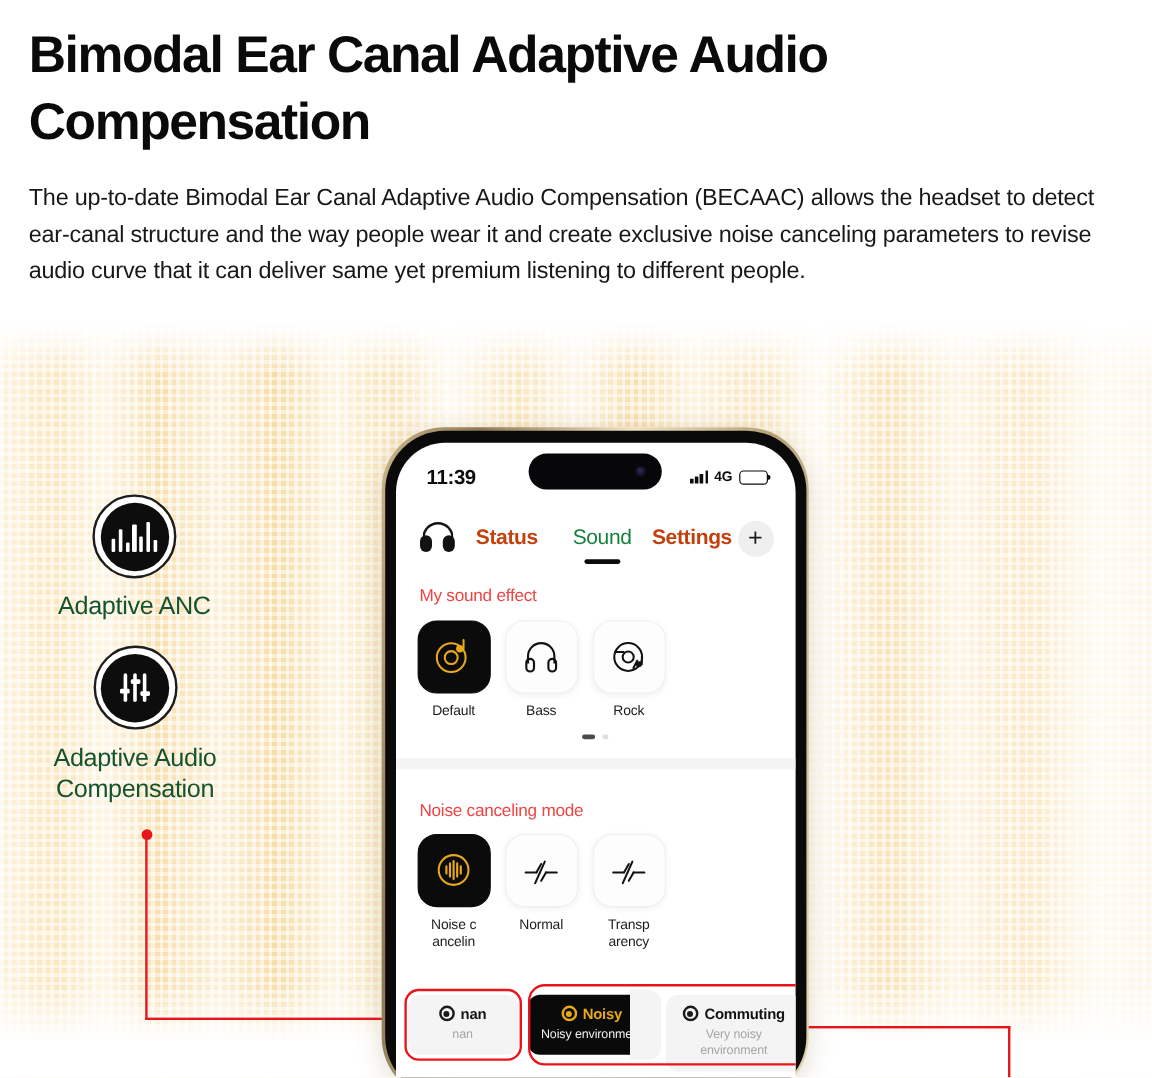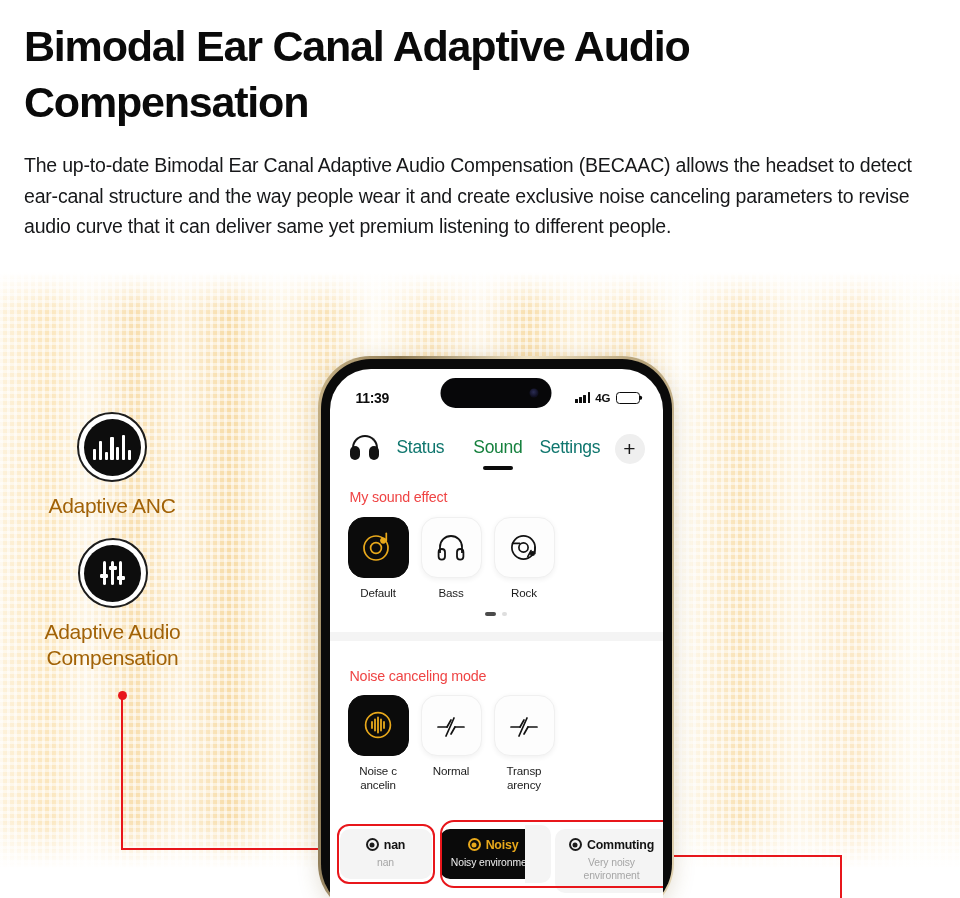--- a/index.html
+++ b/index.html
@@ -51,21 +51,21 @@
     border: 2px solid #1d1d1d; background: #ffffff;
     display: flex; align-items: center; justify-content: center;
     margin: 0 auto;
   }
   .feature-disc {
     width: 57px; height: 57px; border-radius: 50%; background: #0d0d0d;
     display: flex; align-items: center; justify-content: center;
   }
   .feature-label {
     margin-top: 11px; font-size: 21px; line-height: 26px;
-    color: #a16207; letter-spacing: -0.3px; white-space: pre-line;
+    color: #14532d; letter-spacing: -0.3px; white-space: pre-line;
   }
   #feature-anc   { left: 42px; top: 412px; width: 140px; }
   #feature-aac   { left: 20px; top: 538px; width: 185px; }
 
   
   .bars { display: flex; align-items: flex-end; gap: 2.6px; height: 26px; }
   .bars i { display: block; width: 3.1px; background: #fff; border-radius: 1px; }
   
   .sliders { position: relative; width: 26px; height: 24px; }
   .sliders .tr { position: absolute; top: 0; width: 3.2px; height: 24px; background: #fff; border-radius: 2px; }
@@ -100,21 +100,21 @@
     width: 9px; height: 9px; border-radius: 50%;
     background: radial-gradient(circle at 45% 40%, #2b2d55 0%, #101024 60%, #070709 100%);
   }
 
   
   .statusbar {
     position: absolute; left: 0; top: 0; width: 100%; height: 46px;
     display: flex; align-items: center; justify-content: space-between;
     padding: 12px 23px 0 26px;
   }
-  .clock { font-size: 14px; font-weight: 700; color: #0c0c0c; letter-spacing: -0.3px; }
+  .clock { font-size: 17px; font-weight: 700; color: #0c0c0c; letter-spacing: -0.3px; }
   .status-right { display: flex; align-items: center; gap: 5px; justify-content: center; }
   .signal { display: flex; align-items: flex-end; gap: 1.6px; height: 11px; }
   .signal i { width: 2.6px; background: #0c0c0c; border-radius: 0.5px; }
   .net { font-size: 11.5px; font-weight: 700; color: #0c0c0c; }
   .batt {
     width: 24px; height: 12px; border: 1.4px solid #0c0c0c; border-radius: 3.6px;
     position: relative; padding: 1.3px;
   }
   .batt::after {
     content: ""; position: absolute; right: -3.4px; top: 50%; transform: translateY(-50%);
@@ -129,22 +129,22 @@
   }
   .hp-icon { width: 30px; height: 30px; position: relative; flex: 0 0 auto; }
   .hp-band {
     position: absolute; left: 2px; top: 1px; width: 26px; height: 20px;
     border: 2.4px solid #121212; border-radius: 13px 13px 0 0; border-bottom: none;
   }
   .hp-cup { position: absolute; width: 10px; height: 14px; background: #121212; border-radius: 5px; top: 12px; }
   .hp-cup.l { left: 0.5px; } .hp-cup.r { right: 0.5px; }
   .tabs { display: flex; align-items: center; gap: 17px; margin-left: 17px; }
   .tab {
-    position: relative; font-size: 17.5px; color: #0f766e;
-    letter-spacing: -0.3px; padding-bottom: 3px; cursor: pointer;
+    position: relative; font-size: 17.5px; color: #c2410c;
+    letter-spacing: -0.3px; padding-bottom: 3px; cursor: pointer; font-weight: bold;
   }
   .tab.active { color: #15803d; font-weight: 400; margin-left: 12px; }
   .tab.active::after {
     content: ""; position: absolute; left: 50%; transform: translateX(-50%);
     bottom: -9px; width: 30px; height: 3.4px; background: #0b0b0b; border-radius: 2px;
   }
   .plus-btn {
     margin-left: auto; width: 30px; height: 30px; border-radius: 50%;
     background: #efefef; display: flex; align-items: center; justify-content: center;
     font-size: 21px; color: #1a1a1a; line-height: 1; cursor: pointer;

